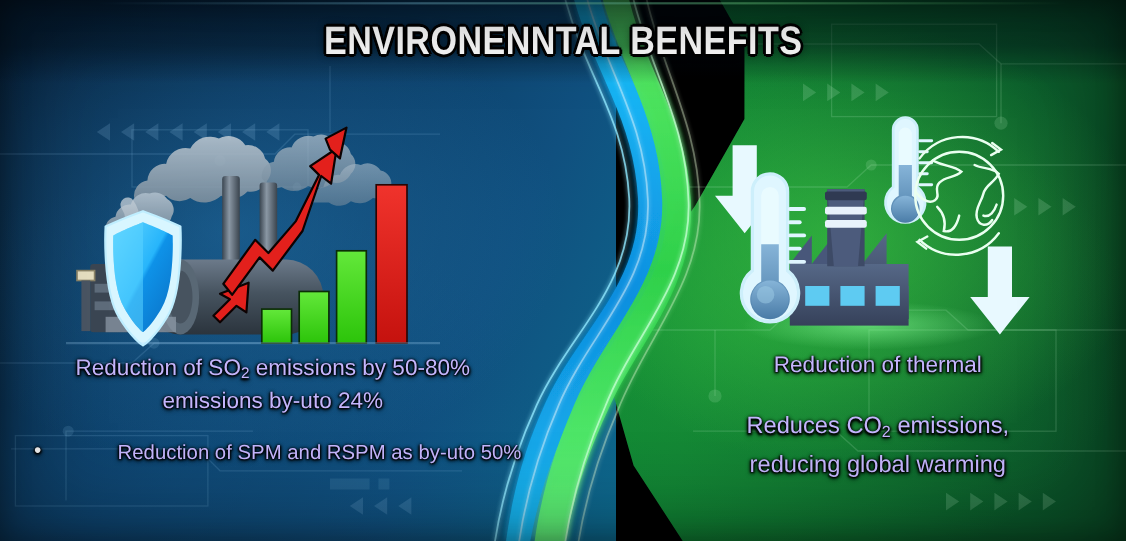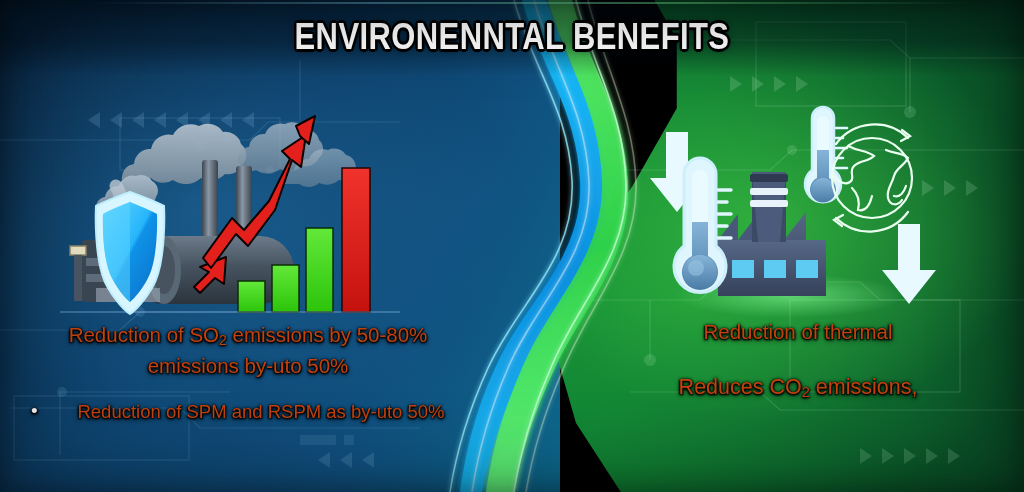--- a/index.html
+++ b/index.html
@@ -51,26 +51,26 @@
       0 0 8px rgba(0,0,0,.8);
   }
 
   
   .illo{ position:absolute; }
   .illo svg{ display:block; }
   #illo-left{ left:60px; top:88px; width:340px; height:232px; }
   #illo-right{ left:640px; top:100px; width:300px; height:220px; }
 
   
-  .txt{ position:absolute; color:#c2410c; text-align:center;
+  .txt{ position:absolute; color:#c4b5fd; text-align:center;
         text-shadow:0 0 3px #000, 1px 1px 2px #000, -1px 1px 2px #000, 0 2px 5px rgba(0,0,0,.85); }
 
   #left-text{ left:22px; top:322px; width:452px; }
   #left-text .lead{ font-size:20.5px; line-height:25px; font-weight:400; }
-  #left-text ul{ list-style:none; margin-top:20px; text-align:center; padding-left:26px; }
+  #left-text ul{ list-style:none; margin-top:20px; text-align:right; padding-left:26px; }
   #left-text li{ font-size:18.5px; line-height:27px; position:relative; }
   #left-text li::before{
     content:"\2022"; position:absolute; left:-17px; top:-1px; font-size:19px; color:#fff;
   }
 
   #right-text{ left:588px; top:318px; width:420px; }
   #right-text .blk1{ font-size:20.5px; line-height:27px;text-align:center; }
   #right-text .blk2{ font-size:21.5px; line-height:29px; margin-top:28px; }
 
   sub{ font-size:.68em; vertical-align:-.22em; }
@@ -383,30 +383,31 @@
     </svg>
   </div>
 
   <div class="header-band"></div>
   <div class="header-line"></div>
   <div class="title">ENVIRONENNTAL BENEFITS</div>
 
   <div class="txt" id="left-text">
     <div class="lead">
       <span>Reduction of SO</span><sub>2</sub><span> emissions by 50-80%</span><br>
-      <span>emissions by-uto 50%</span>
+      <span>emissions by-uto 24%</span>
     </div>
     <ul>
       <li>Reduction of SPM and RSPM as by-uto 50%</li>
     </ul>
   </div>
 
   <div class="txt" id="right-text">
     <div class="blk1">
       <span>Reduction of thermal</span><br>
     </div>
     <div class="blk2">
       <span>Reduces CO</span><sub>2</sub><span> emissions,</span><br>
+      <span>reducing global warming</span>
     </div>
   </div>
 
   <div class="vig"></div>
 </div>
 
 </body></html>

